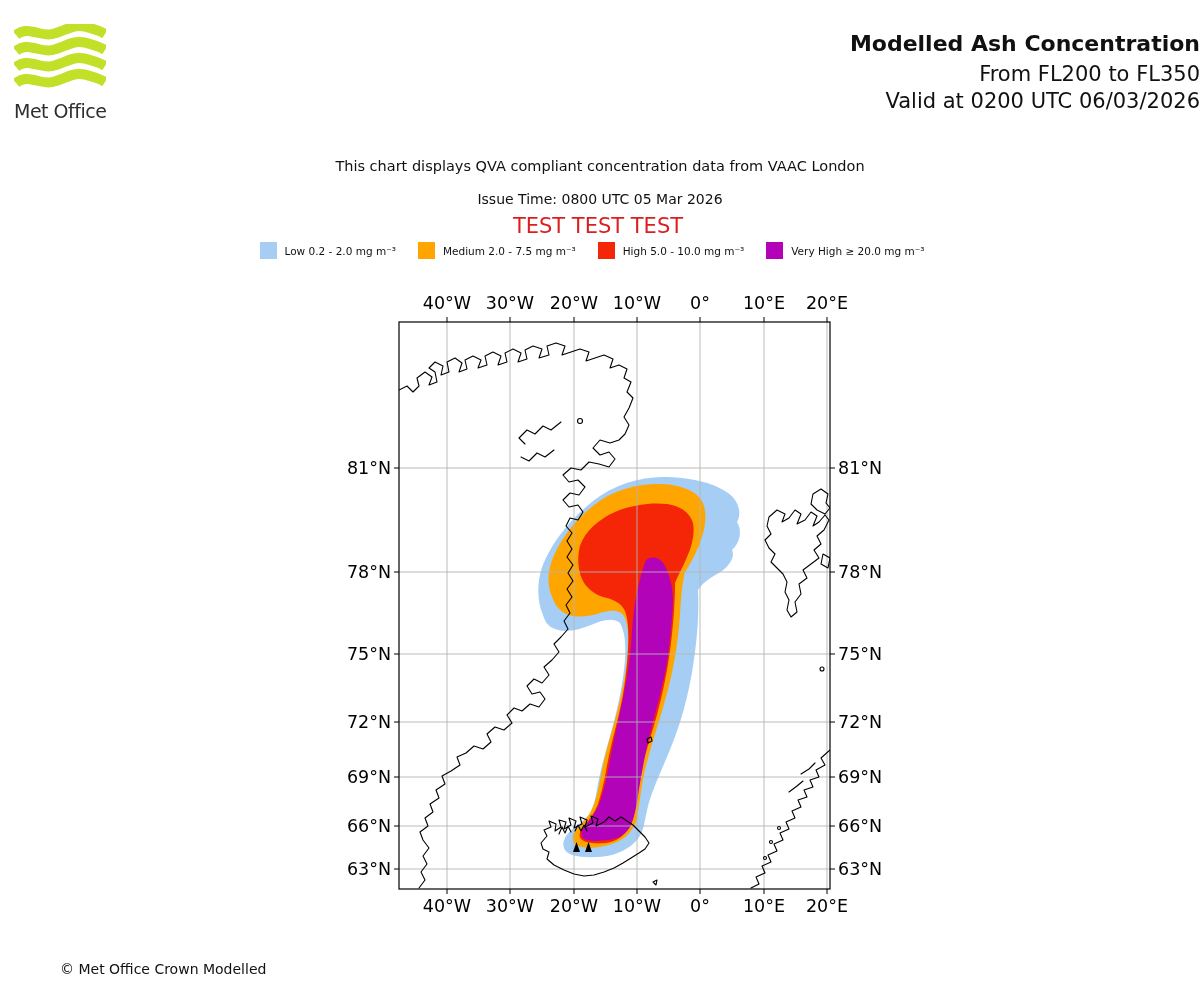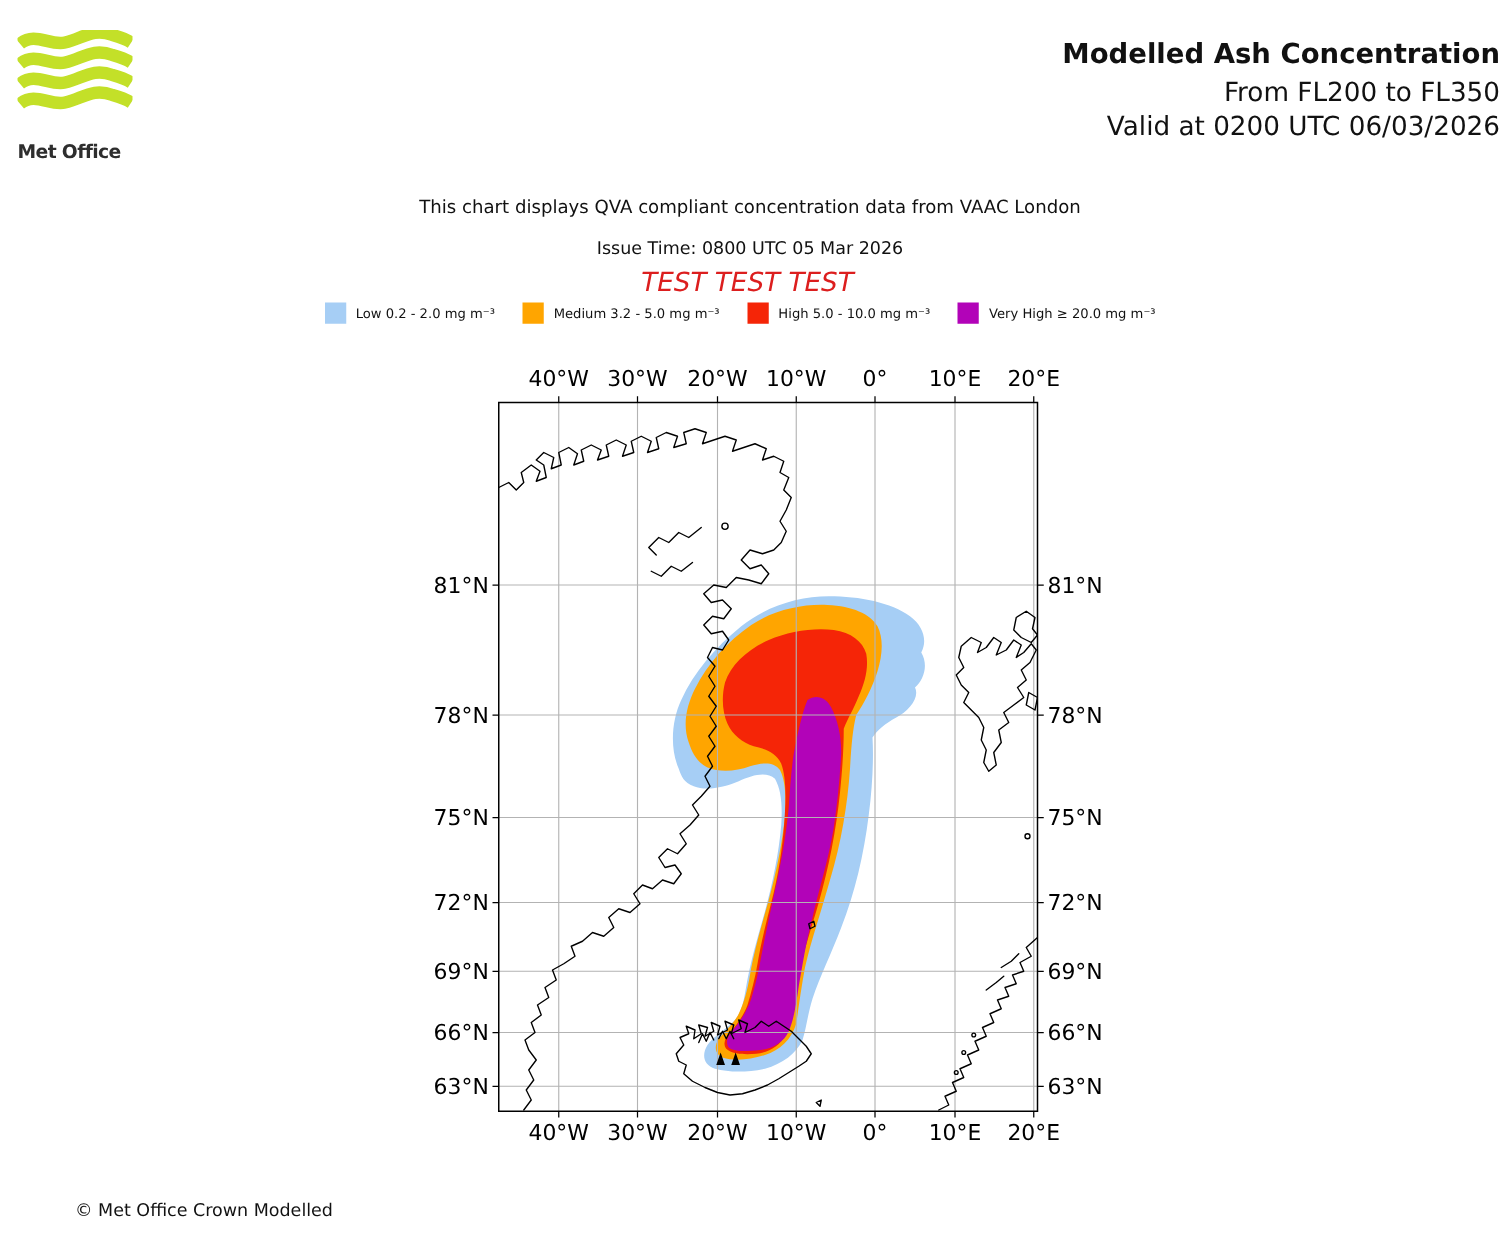--- a/index.html
+++ b/index.html
@@ -1,27 +1,27 @@
 <!DOCTYPE html>
 <html><head>
 <meta charset="utf-8">
 <style>
   html,body{margin:0;padding:0;background:#fff;}
   body{font-family:"DejaVu Sans","Liberation Sans",sans-serif;color:#111;}
   #page{position:relative;width:1200px;height:1000px;background:#fff;overflow:hidden;}
 
   
   #logo{position:absolute;left:14px;top:24px;width:110px;}
-  #logo-word{font-size:15px;font-weight:bold;letter-spacing:-0.5px;margin-top:14px;}
+  #logo-word{font-size:19px;font-weight:normal;letter-spacing:-0.5px;margin-top:2px;}
   #titleblock{position:absolute;left:0;right:0;top:30px;text-align:right;}
   .t1{font-size:22px;font-weight:bold;line-height:28px;margin-bottom:3px;}
   .t2{font-size:21px;font-weight:normal;line-height:27px;}
   #note{position:absolute;left:0;right:0;top:158px;text-align:center;font-size:14.5px;}
   #issue{position:absolute;left:0;right:0;top:191px;text-align:center;font-size:14px;}
-  #testbanner{position:absolute;left:0;right:4px;top:214px;text-align:center;font-size:21px;font-weight:500;font-style:italic;}
+  #testbanner{position:absolute;left:0;right:4px;top:214px;text-align:center;font-size:21px;font-weight:500;}
 
   
   #legend{position:absolute;left:0;right:16px;top:242px;display:flex;justify-content:center;align-items:center;gap:22px;}
   .leg-item{display:flex;align-items:center;gap:8px;}
   .leg-swatch{width:17px;height:17px;flex:0 0 auto;}
   .leg-label{font-size:10.5px;white-space:nowrap;}
 
   
   #map-svg{position:absolute;left:330px;top:288px;}
   .axis-label{font-size:17.5px;fill:#000;}
@@ -55,21 +55,21 @@
 <div id="issue">Issue Time: 0800 UTC 05 Mar 2026</div>
 <div id="testbanner" style="color: rgb(220, 30, 30);">TEST TEST TEST</div>
 
 <div id="legend">
   <div class="leg-item">
     <div class="leg-swatch" style="background-color: rgb(166, 206, 245);"></div>
     <div class="leg-label">Low 0.2 - 2.0 mg m⁻³</div>
   </div>
   <div class="leg-item">
     <div class="leg-swatch" style="background-color: rgb(255, 165, 0);"></div>
-    <div class="leg-label">Medium 3.2 - 5.0 mg m⁻³</div>
+    <div class="leg-label">Medium 2.0 - 7.5 mg m⁻³</div>
   </div>
   <div class="leg-item">
     <div class="leg-swatch" style="background-color: rgb(245, 37, 7);"></div>
     <div class="leg-label">High 5.0 - 10.0 mg m⁻³</div>
   </div>
   <div class="leg-item">
     <div class="leg-swatch" style="background-color: rgb(178, 3, 184);"></div>
     <div class="leg-label">Very High ≥ 20.0 mg m⁻³</div>
   </div>
 </div>

